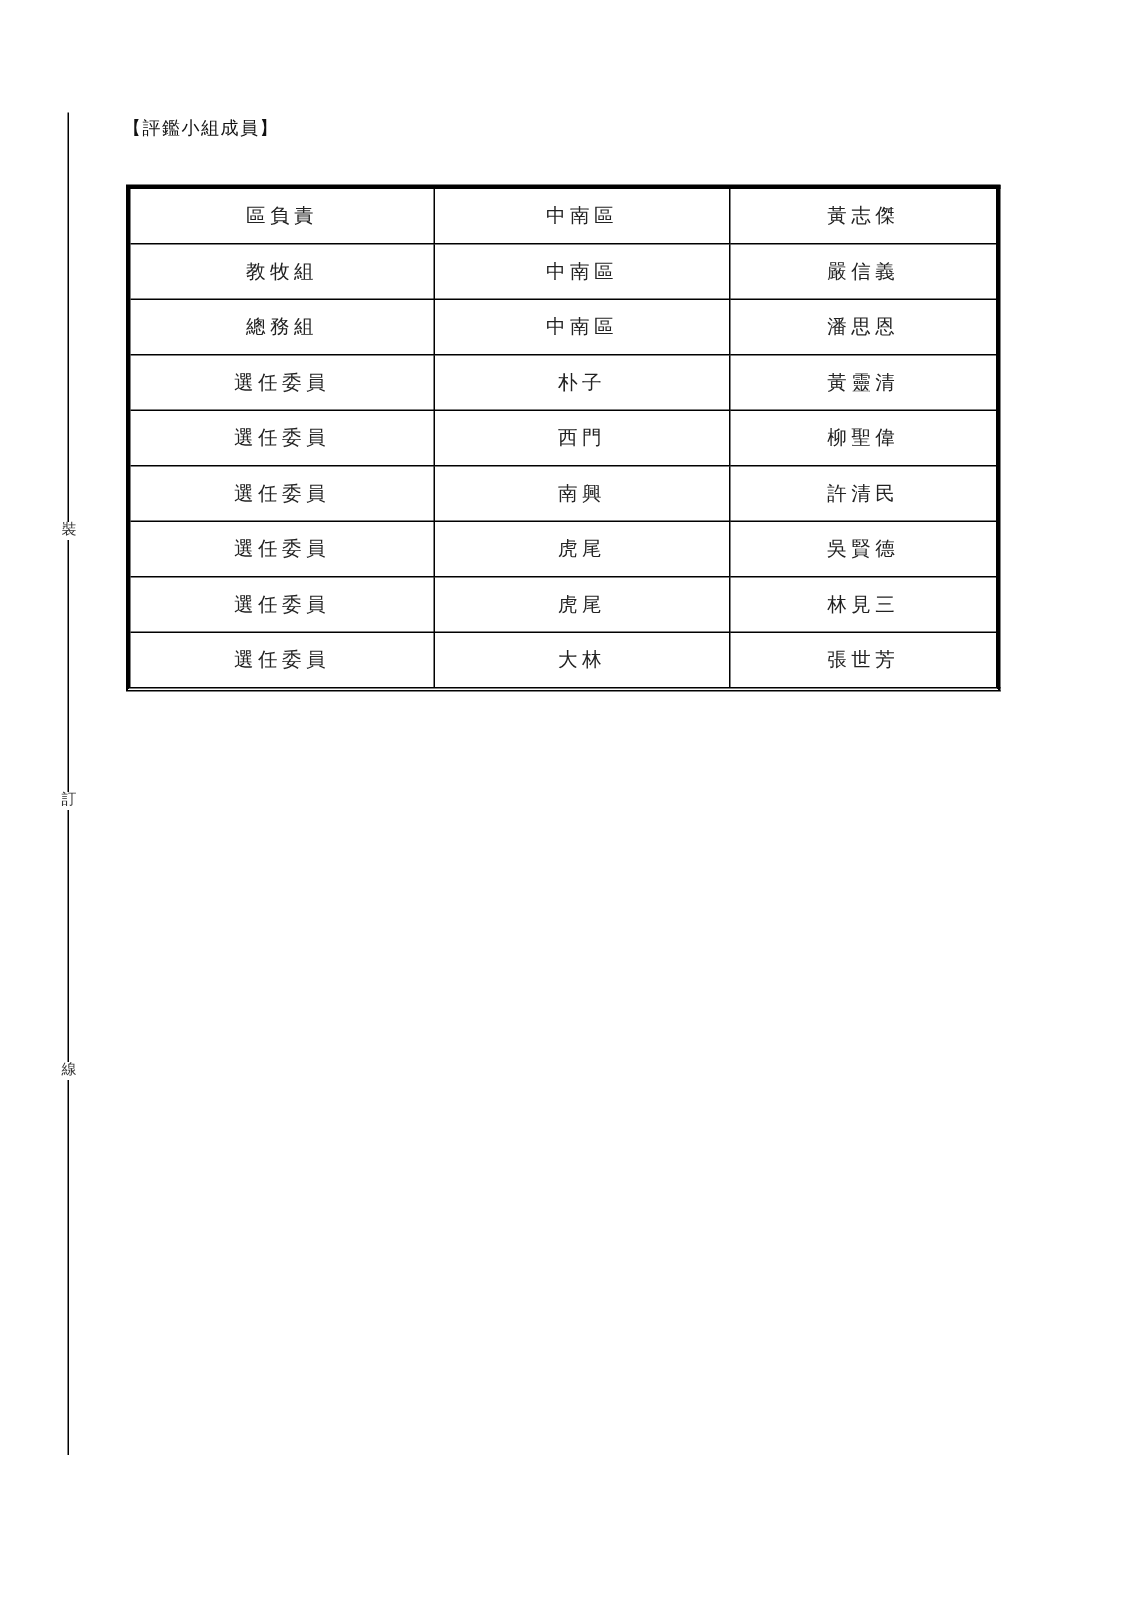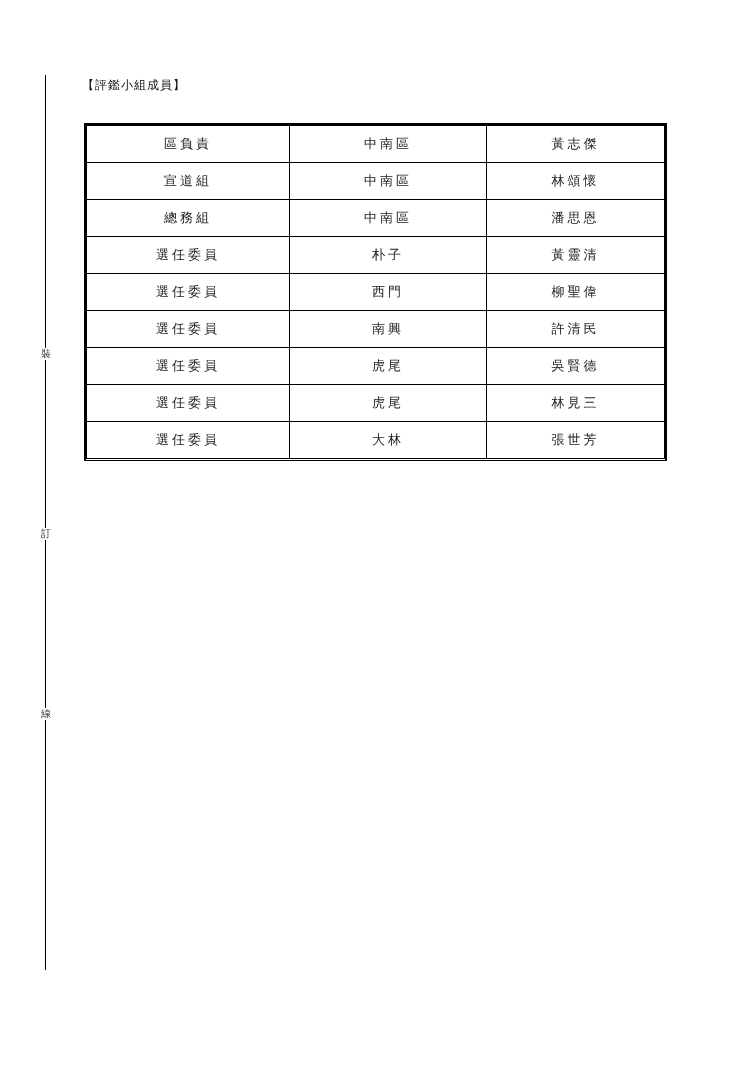--- a/index.html
+++ b/index.html
@@ -48,23 +48,23 @@
 
 <div class="table-wrap">
   <table>
     <tbody id="members-body">
         <tr>
           <td>區負責</td>
           <td>中南區</td>
           <td>黃志傑</td>
         </tr>
         <tr>
-          <td>宣道組</td>
+          <td>教牧組</td>
           <td>中南區</td>
-          <td>林頌懷</td>
+          <td>嚴信義</td>
         </tr>
         <tr>
           <td>總務組</td>
           <td>中南區</td>
           <td>潘思恩</td>
         </tr>
         <tr>
           <td>選任委員</td>
           <td>朴子</td>
           <td>黃靈清</td>

